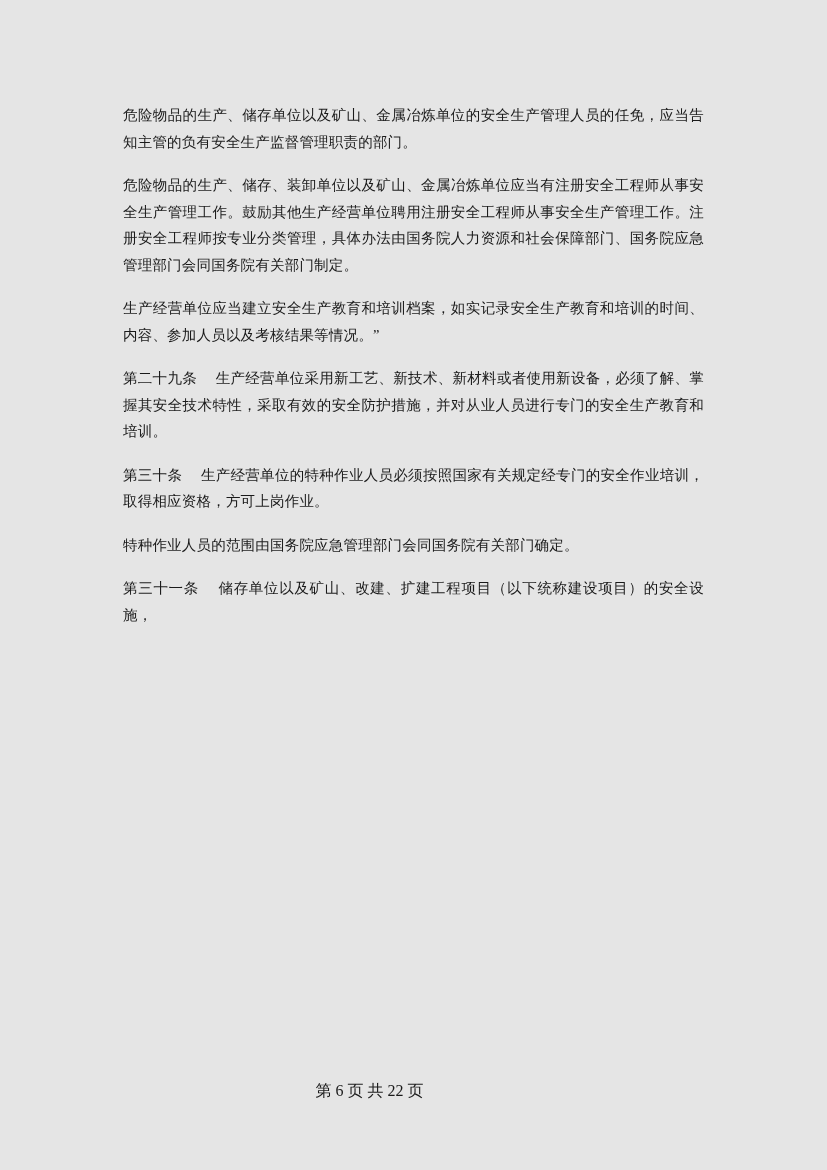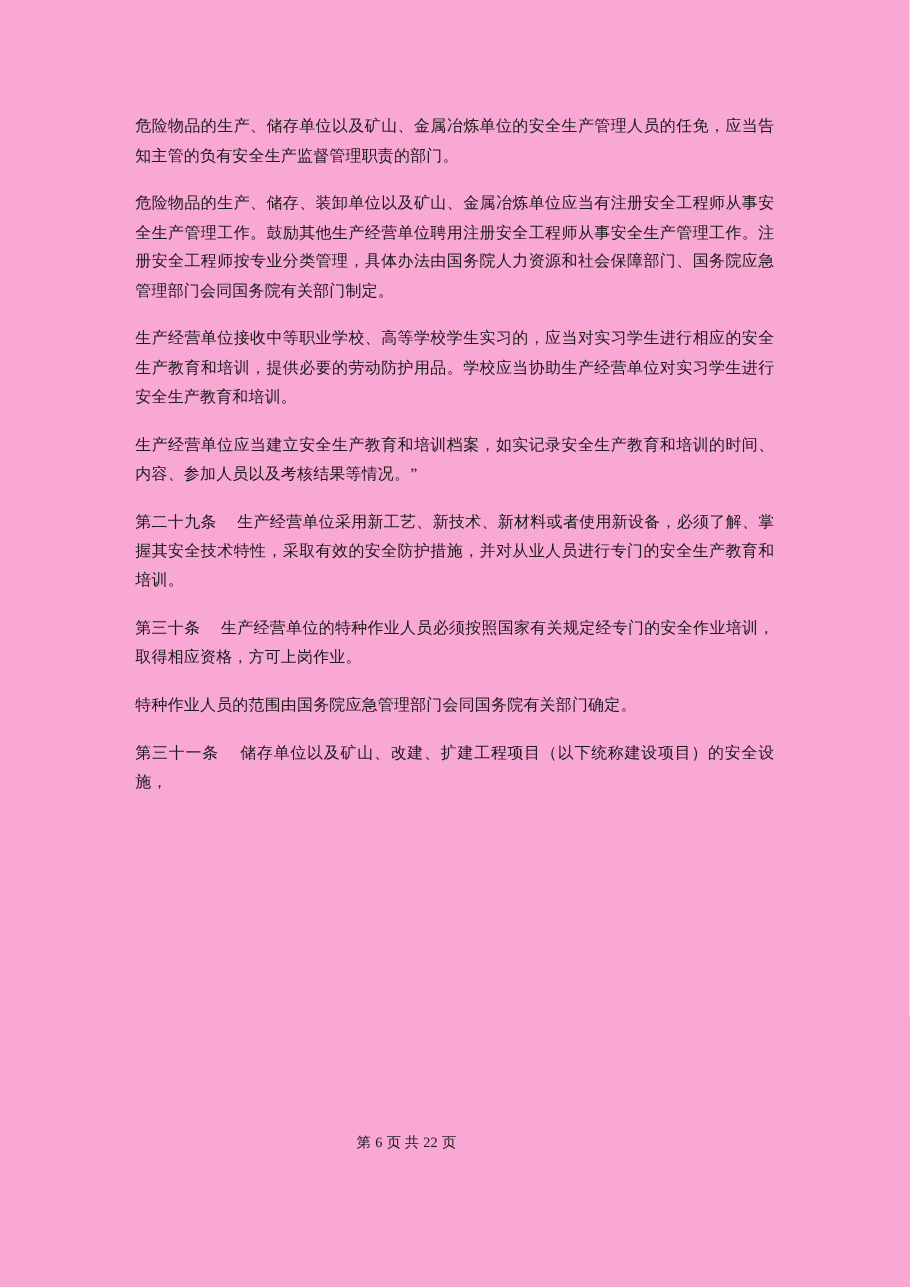--- a/index.html
+++ b/index.html
@@ -4,21 +4,21 @@
 <style>
   html, body {
     margin: 0;
     padding: 0;
     background: #ffffff;
   }
   .page {
     position: relative;
     width: 827px;
     height: 1170px;
-    background: #f9a8d4;
+    background: #e5e5e5;
     color: #1a1a1a;
     font-family: "Liberation Serif", "DejaVu Serif", serif;
     overflow: hidden;
   }
   .content {
     position: absolute;
     left: 123px;
     top: 102px;
     width: 581px;
   }
@@ -29,39 +29,38 @@
     text-align: justify;
     letter-spacing: 0.2px;
     word-break: break-all;
   }
   .para:last-child {
     margin-bottom: 0;
   }
   .footer {
     position: absolute;
     left: 0;
-    top: 1031px;
+    top: 1083px;
     width: 739px;
     text-align: center;
-    font-size: 13px;
+    font-size: 16px;
     line-height: 16px;
     color: #1a1a1a;
   }
   .footer span {
     margin: 0 2px;
   }
 </style>
 </head>
 <body>
 
 <div class="page">
   <div class="content">
     <p class="para">危险物品的生产、储存单位以及矿山、金属冶炼单位的安全生产管理人员的任免，应当告知主管的负有安全生产监督管理职责的部门。</p>
     <p class="para">危险物品的生产、储存、装卸单位以及矿山、金属冶炼单位应当有注册安全工程师从事安全生产管理工作。鼓励其他生产经营单位聘用注册安全工程师从事安全生产管理工作。注册安全工程师按专业分类管理，具体办法由国务院人力资源和社会保障部门、国务院应急管理部门会同国务院有关部门制定。</p>
-    <p class="para">生产经营单位接收中等职业学校、高等学校学生实习的，应当对实习学生进行相应的安全生产教育和培训，提供必要的劳动防护用品。学校应当协助生产经营单位对实习学生进行安全生产教育和培训。</p>
     <p class="para">生产经营单位应当建立安全生产教育和培训档案，如实记录安全生产教育和培训的时间、内容、参加人员以及考核结果等情况。”</p>
     <p class="para">第二十九条　 生产经营单位采用新工艺、新技术、新材料或者使用新设备，必须了解、掌握其安全技术特性，采取有效的安全防护措施，并对从业人员进行专门的安全生产教育和培训。</p>
     <p class="para">第三十条　 生产经营单位的特种作业人员必须按照国家有关规定经专门的安全作业培训，取得相应资格，方可上岗作业。</p>
     <p class="para">特种作业人员的范围由国务院应急管理部门会同国务院有关部门确定。</p>
     <p class="para">第三十一条　 储存单位以及矿山、改建、扩建工程项目（以下统称建设项目）的安全设施，</p>
   </div>
 
   <div class="footer">
     <span>第</span><span>6</span><span>页 共</span><span>22</span><span>页</span>
   </div>

